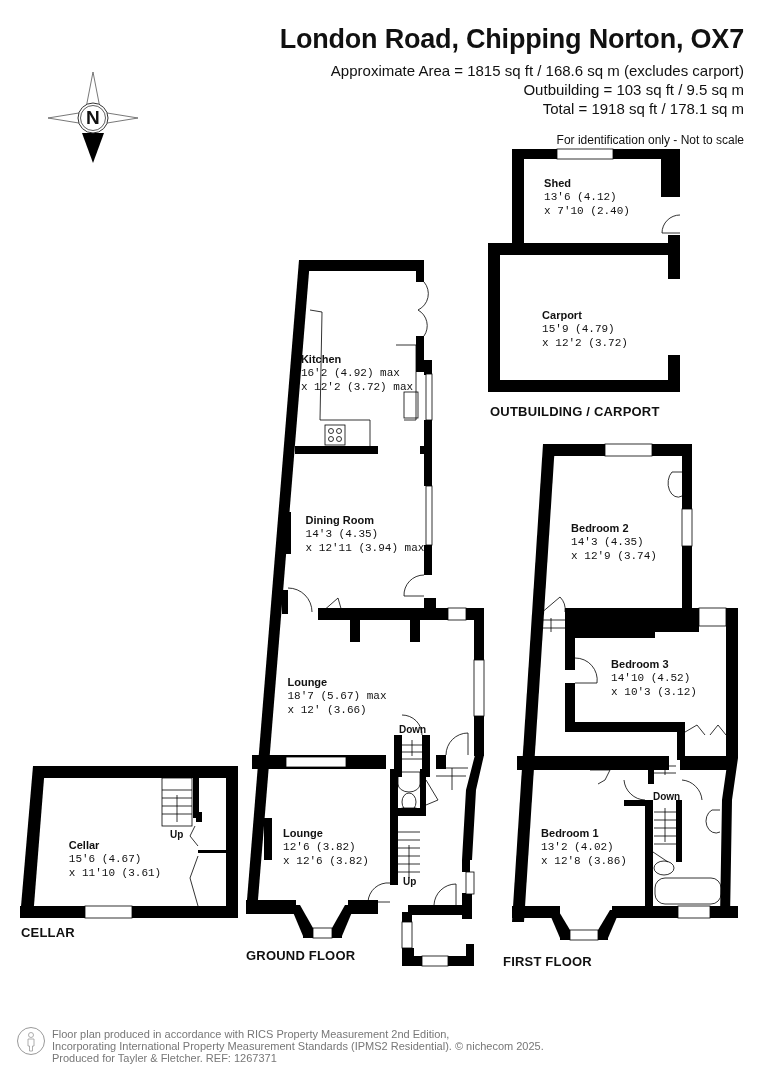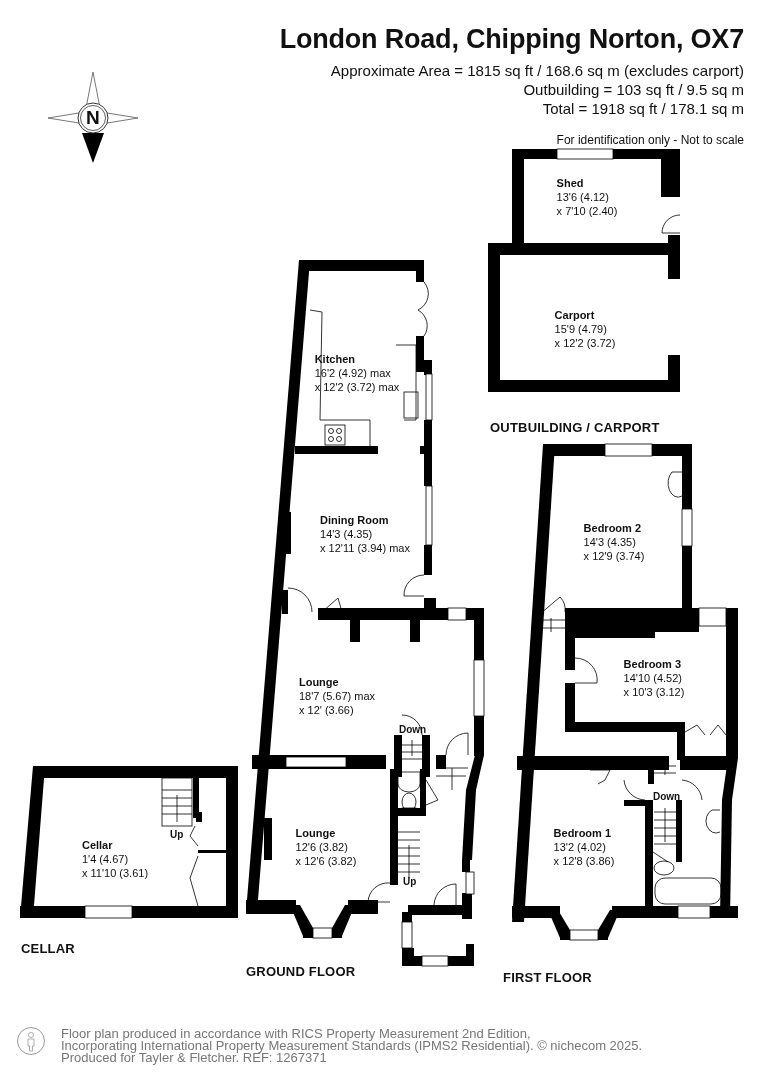--- a/index.html
+++ b/index.html
@@ -5,24 +5,24 @@
   html, body { margin: 0; padding: 0; background: #ffffff; }
   body { width: 764px; height: 1080px; position: relative; overflow: hidden;
          font-family: "Liberation Sans", "DejaVu Sans", sans-serif; color: #111; }
   .abs { position: absolute; }
   .title { right: 20px; top: 24px; font-size: 27px; font-weight: bold; white-space: nowrap; letter-spacing: -0.2px; }
   .area-line { right: 20px; font-size: 15px; white-space: nowrap; text-align: center; }
   .disclaimer { right: 20px; top: 133px; font-size: 12px; white-space: nowrap; }
   svg.plan { position: absolute; left: 0; top: 0; }
   .room-label { position: absolute; text-align: left; font-size: 11px; line-height: 14px; transform: translateX(-50%); white-space: nowrap; }
   .room-label .name { font-weight: bold; display: block; }
-  .room-label .dim { display: block; }
-  .floor-label { position: absolute; font-size: 13px; font-weight: bold; white-space: nowrap; letter-spacing: 0.2px; margin-top: 16px; }
+  .room-label .dim { display: block; font-family: Liberation Mono, monospace; }
+  .floor-label { position: absolute; font-size: 13px; font-weight: bold; white-space: nowrap; letter-spacing: 0.2px; }
   .tiny-label { position: absolute; font-size: 10px; font-weight: bold; white-space: nowrap; }
-  .footer { left: 52px; top: 1028px; font-size: 13px; color: #777; line-height: 12px; white-space: nowrap; margin-left: 9px; }
+  .footer { left: 52px; top: 1028px; font-size: 11px; color: #777; line-height: 12px; white-space: nowrap; }
   .footer-icon { left: 17px; top: 1027px; width: 26px; height: 26px; border: 1px solid #999; border-radius: 50%; }
 </style>
 </head>
 <body>
 
 <div class="abs title">London Road, Chipping Norton, OX7</div>
 <div class="abs area-line" style="top:62px">Approximate Area = 1815 sq ft / 168.6 sq m (excludes carport)</div>
 <div class="abs area-line" style="top:81px">Outbuilding = 103 sq ft / 9.5 sq m</div>
 <div class="abs area-line" style="top:100px">Total = 1918 sq ft / 178.1 sq m</div>
 <div class="abs disclaimer">For identification only - Not to scale</div>
@@ -294,21 +294,21 @@
   <span class="dim">18'7 (5.67) max</span>
   <span class="dim">x 12' (3.66)</span>
 </div>
 <div class="room-label" style="left:326px; top:826px">
   <span class="name">Lounge</span>
   <span class="dim">12'6 (3.82)</span>
   <span class="dim">x 12'6 (3.82)</span>
 </div>
 <div class="room-label" style="left:115px; top:838px">
   <span class="name">Cellar</span>
-  <span class="dim">1'4 (4.67)</span>
+  <span class="dim">15'6 (4.67)</span>
   <span class="dim">x 11'10 (3.61)</span>
 </div>
 <div class="room-label" style="left:614px; top:521px">
   <span class="name">Bedroom 2</span>
   <span class="dim">14'3 (4.35)</span>
   <span class="dim">x 12'9 (3.74)</span>
 </div>
 <div class="room-label" style="left:654px; top:657px">
   <span class="name">Bedroom 3</span>
   <span class="dim">14'10 (4.52)</span>

